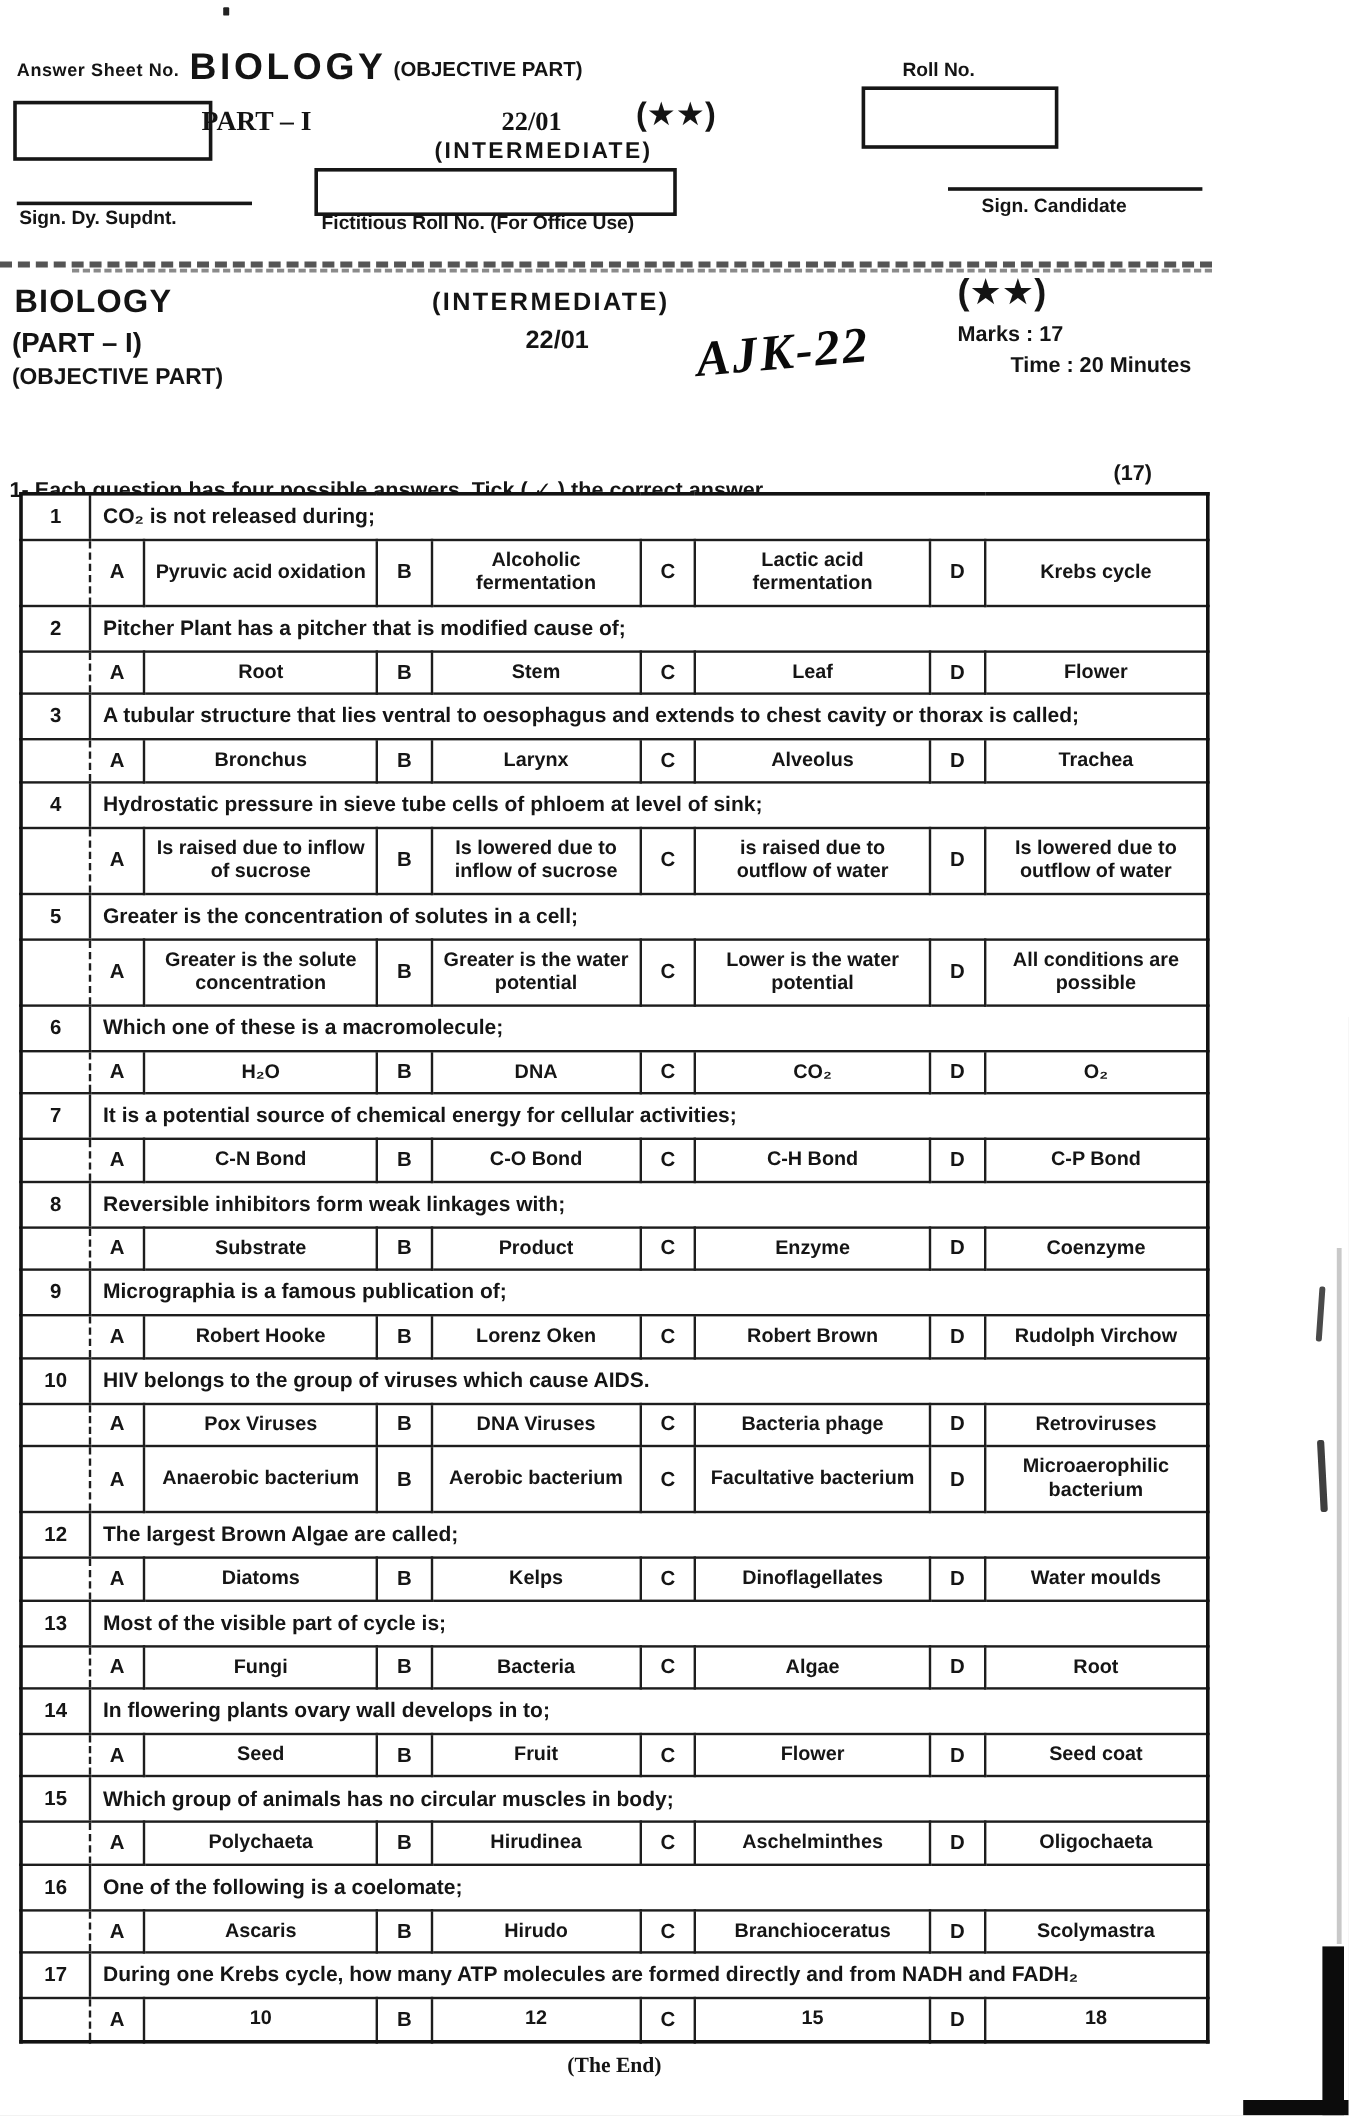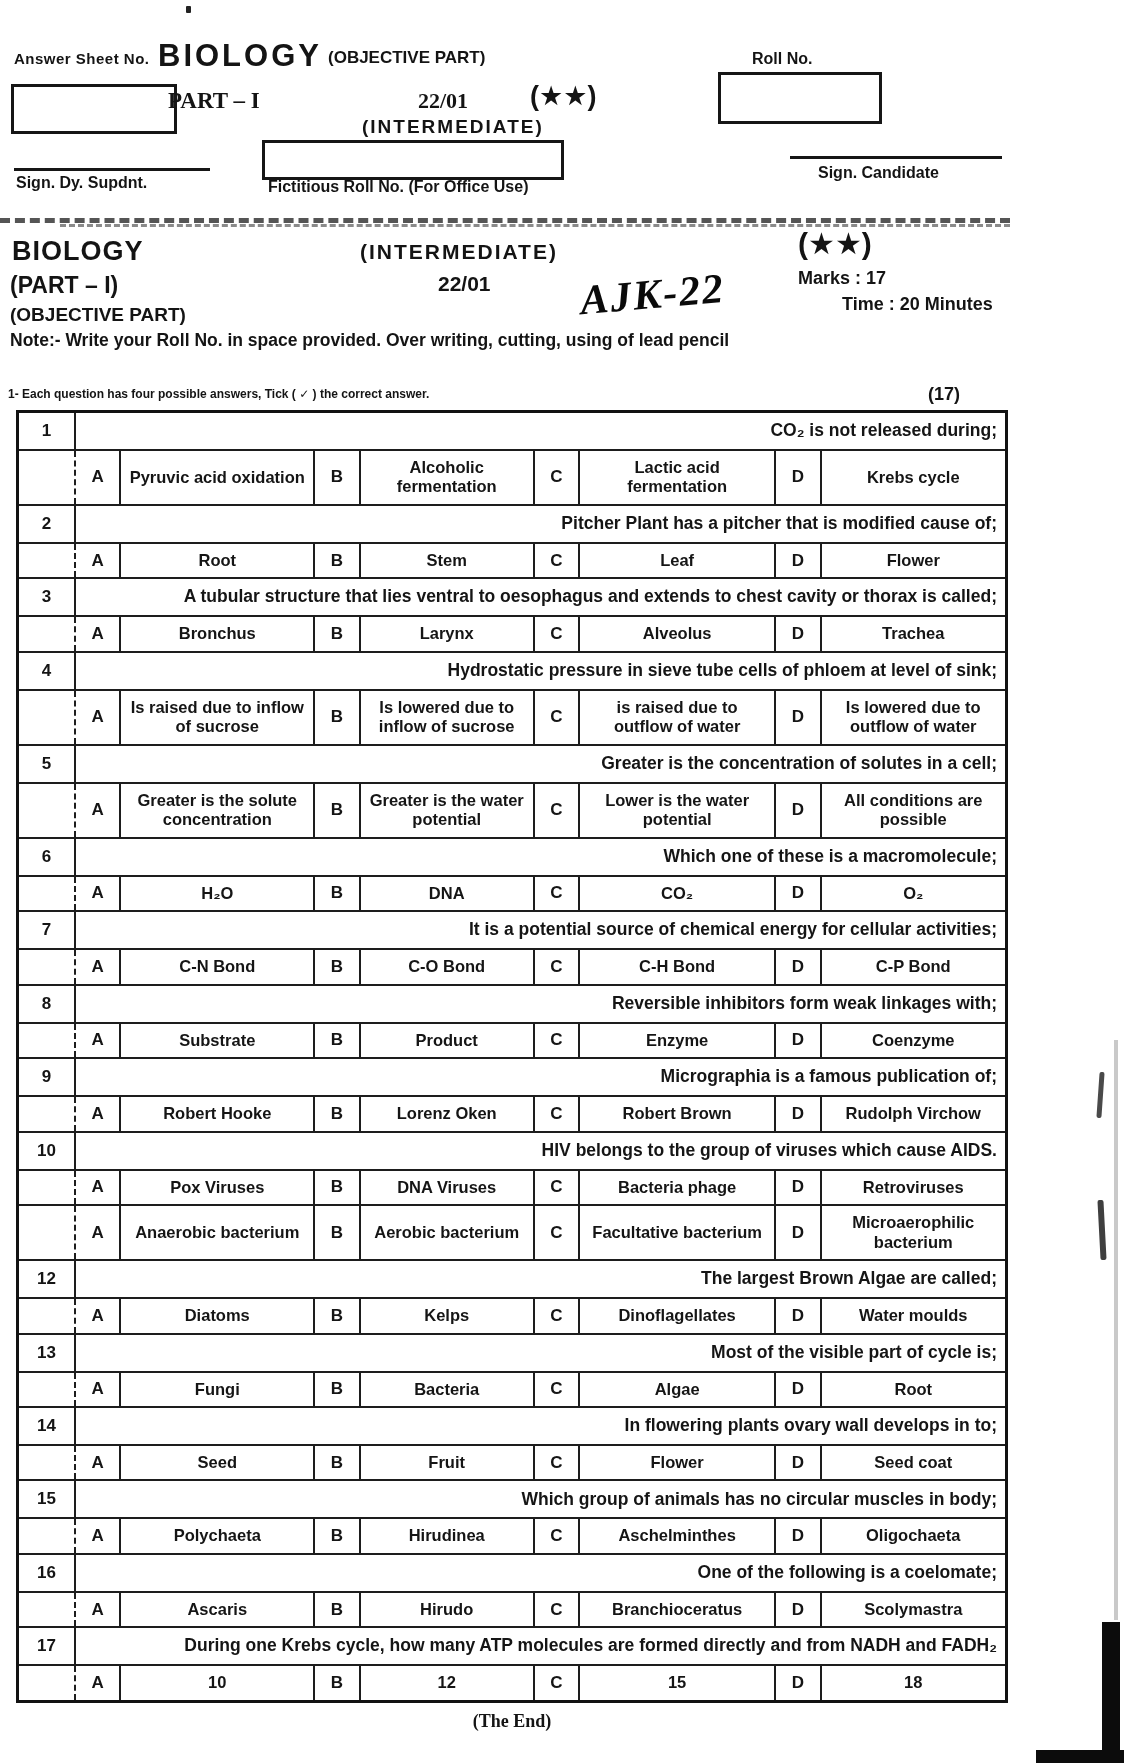--- a/index.html
+++ b/index.html
@@ -44,37 +44,37 @@
   .marks-mid{left:798px;top:268px;font-size:18px;font-weight:700;}
   .objective-mid{left:10px;top:304px;font-size:19px;font-weight:700;}
   .time-mid{left:798px;top:294px;font-size:18px;font-weight:700;margin-left:44px;}
   .handwriting{
     left:580px;top:270px;font-size:42px;font-weight:800;font-style:italic;
     font-family:"Liberation Serif","DejaVu Serif",serif;
     transform:rotate(-5deg);letter-spacing:2px;color:#0a0a0a;
   }
   .note1{left:10px;top:330px;font-size:17.5px;font-weight:700;}
   .note2{left:80px;top:360px;font-size:17.5px;font-weight:700;}
-  .instruction{left:8px;top:387px;font-size:12px;font-weight:700;}
+  .instruction{left:8px;top:398px;font-size:18px;font-weight:700;}
   .total-marks{left:928px;top:384px;font-size:18px;font-weight:700;}
 
   
   .qtable-wrap{position:absolute;left:16px;top:410px;width:992px;}
   table.qtable{width:100%;border-collapse:collapse;border:3px solid #121212;}
   table.qtable td{
     border:2px solid #1d1d1d;
     font-weight:700;color:#151515;
     background:#fff;
   }
   table.qtable td.cell-qno{
     text-align:center;font-size:17px;vertical-align:middle;
     border-right-style:dashed;
   }
   table.qtable td.cell-qtext{
-    font-size:17.5px;padding:4px 8px 4px 10px;line-height:1.25;text-align:right;
+    font-size:17.5px;padding:4px 8px 4px 10px;line-height:1.25;text-align:left;
   }
   table.qtable td.cell-letter{
     text-align:center;font-size:17px;vertical-align:middle;
     border-left-style:dashed;border-right-style:solid;
   }
   table.qtable td.cell-opt{
     text-align:center;font-size:16.5px;padding:7px 5px;line-height:1.18;vertical-align:middle;
   }
   table.qtable td.cell-blank{border-right-style:dashed;}
   table.qtable tr.q-row td{height:28px;}
@@ -139,21 +139,20 @@
 
   <div class="abs subject-mid">BIOLOGY</div>
   <div class="abs intermediate-mid">(INTERMEDIATE)</div>
   <div class="abs stars-mid">(★★)</div>
   <div class="abs part-mid">(PART – I)</div>
   <div class="abs code-mid">22/01</div>
   <div class="abs marks-mid">Marks : 17</div>
   <div class="abs objective-mid">(OBJECTIVE PART)</div>
   <div class="abs time-mid">Time : 20 Minutes</div>
   <div class="abs handwriting">AJK-22</div>
-  <div class="abs note1">Note:- Write your Roll No. in space provided. Over writing, cutting, using of lead pencil</div>
   <div class="abs instruction">1- Each question has four possible answers, Tick ( ✓ ) the correct answer.</div>
   <div class="abs total-marks">(17)</div>
 
   <div class="qtable-wrap">
     <table class="qtable">
       <colgroup>
         <col style="width:5.8%">
           <col style="width:4.6%">
           <col style="width:19.6%">
         <col style="width:4.6%">

